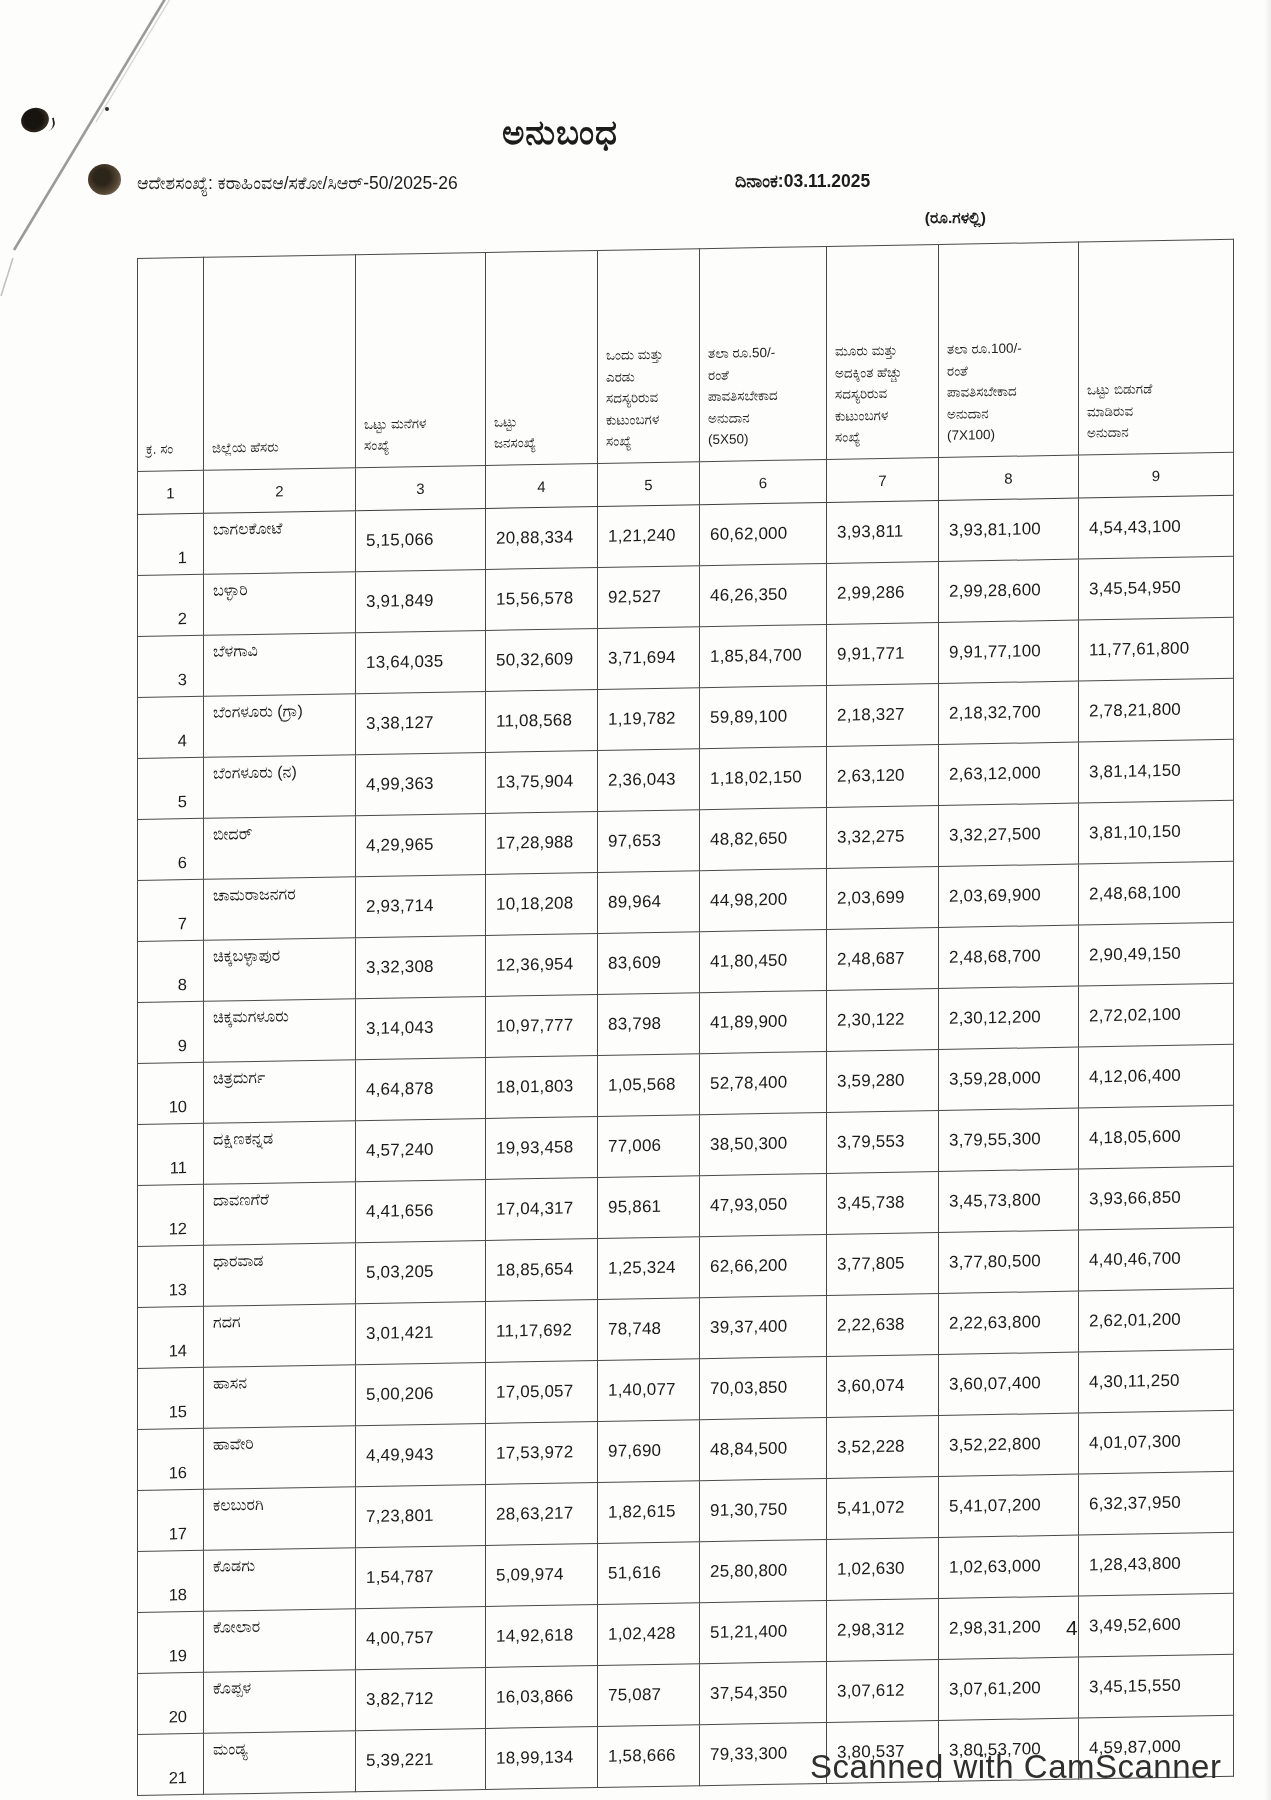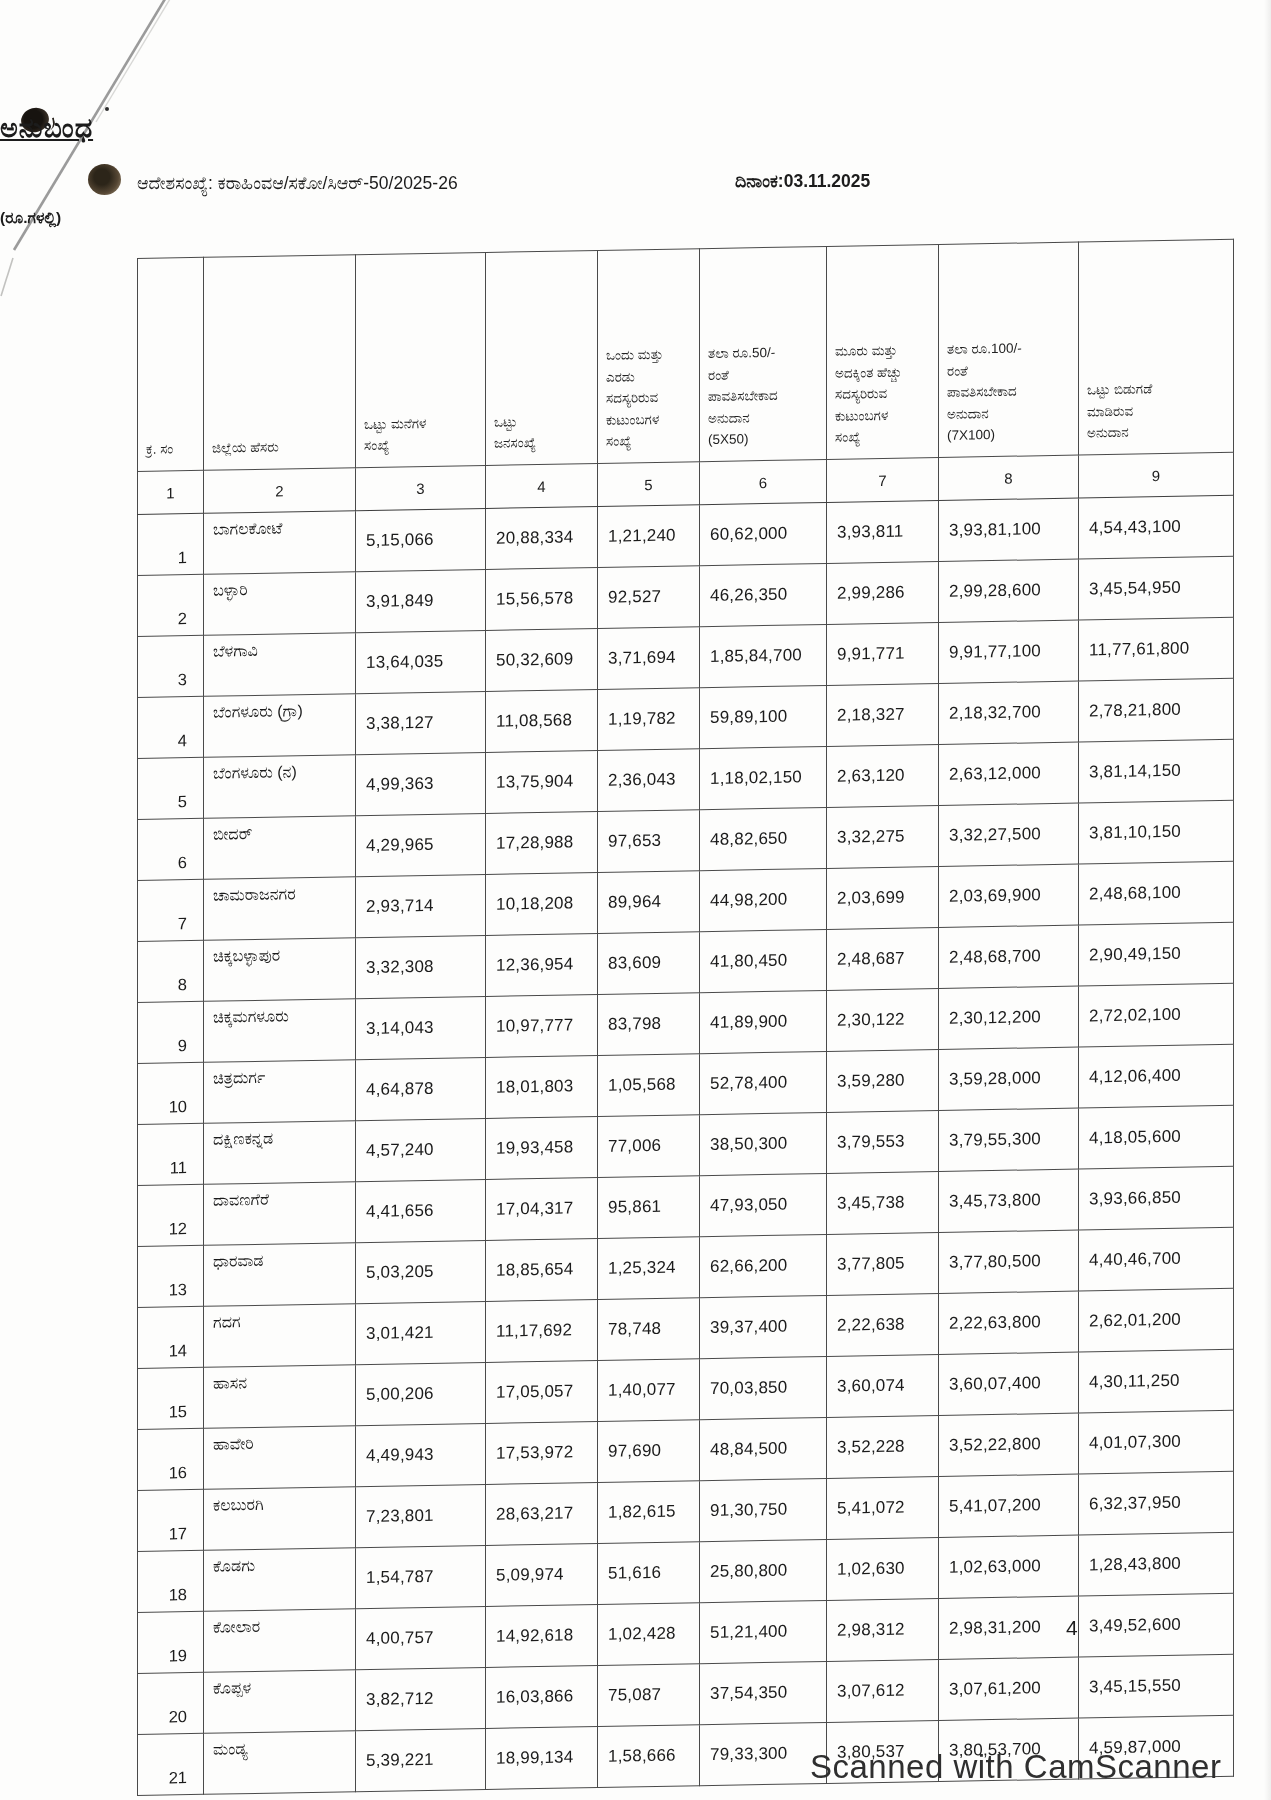--- a/index.html
+++ b/index.html
@@ -15,25 +15,25 @@
     background:radial-gradient(circle at 45% 45%, #17130f 45%, #3a3128 75%, #6a5c49 95%);
     transform:rotate(-14deg);}
   .hole1::after{content:"";position:absolute;left:22px;top:14px;width:9px;height:12px;
     border-right:2.5px solid #2a241e;border-radius:0 0 9px 0;}
   .hole2{left:88px;top:164px;width:33px;height:31px;
     background:radial-gradient(circle at 42% 42%, #2c2519 30%, #564734 62%, #93836b 88%, rgba(160,150,130,0) 100%);}
   .ink-dot{position:absolute;left:105px;top:107px;width:4px;height:4px;border-radius:50%;background:#2e2e2e;}
   .edge-shade{position:absolute;right:0;top:0;width:7px;height:100%;
     background:linear-gradient(to right, rgba(0,0,0,0), rgba(0,0,0,0.06));}
   
-  .title{position:absolute;left:0;top:113px;width:1120px;margin:0;text-align:left;
-    font-size:27px;font-weight:700;letter-spacing:1px;text-decoration:underline;}
+  .title{position:absolute;left:0;top:113px;width:1120px;margin:0;text-align:center;
+    font-size:34px;font-weight:700;letter-spacing:1px;}
   .order-no{position:absolute;left:137px;top:173px;font-size:17.5px;font-weight:400;}
   .date-label{position:absolute;left:735px;top:171px;font-size:17.5px;font-weight:700;}
-  .currency-note{position:absolute;left:0;top:209px;width:986px;
+  .currency-note{position:absolute;left:0;top:209px;width:986px;text-align:right;
     font-size:15.5px;font-weight:700;}
   
   .table-wrap{position:absolute;left:137px;top:258px;width:1096px;
     transform:skewY(-1deg);transform-origin:0 0;}
   table{width:1096px;table-layout:fixed;border-collapse:collapse;border:1.5px solid #3e3e3e;}
   col.c1{width:66px}col.c2{width:152px}col.c3{width:130px}col.c4{width:112px}
   col.c5{width:102px}col.c6{width:127px}col.c7{width:112px}col.c8{width:140px}col.c9{width:155px}
   th,td{border:1px solid #4a4a4a;}
   thead th{
     height:196px;vertical-align:bottom;text-align:left;

